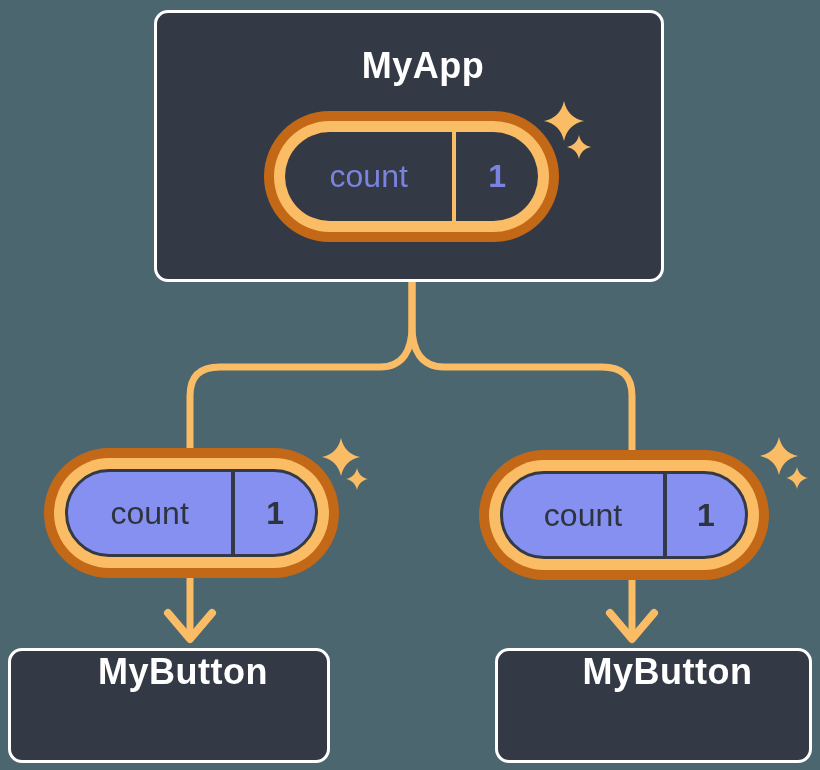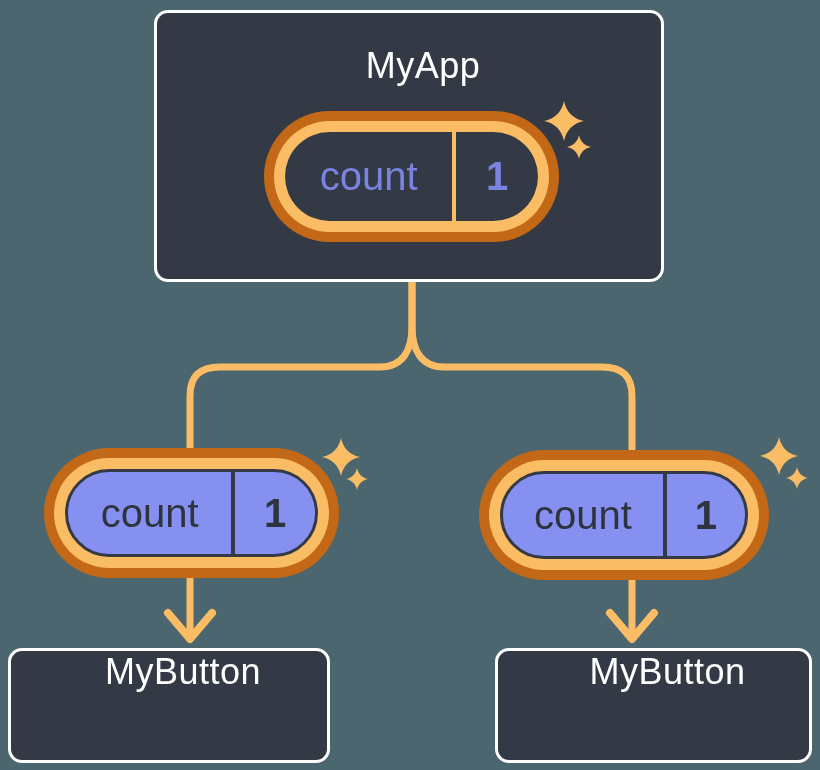--- a/index.html
+++ b/index.html
@@ -24,21 +24,21 @@
     box-sizing:border-box;
     z-index:2;
   }
   .root-card{left:154px;top:10px;width:510px;height:272px;}
   .child-card{display:flex;align-items:flex-start;justify-content:center;}
   .child-card-1{left:8px;top:648px;width:322px;height:115px;}
   .child-card-2{left:495px;top:648px;width:317px;height:115px;}
   .card-title{
     color:#FFFFFF;
     font-size:36px;
-    font-weight:400;
+    font-weight:700;
     letter-spacing:0.5px;
     text-align:center;
     margin-left:28px;
   }
   .root-card .card-title{margin-top:32px;}
 
   
   .pill{
     position:absolute;
     border-radius:999px;
@@ -56,21 +56,21 @@
   }
   .pill-core{
     display:flex;
     height:100%;
     border-radius:999px;
     overflow:hidden;
     box-sizing:border-box;
   }
   .core-dark{background:#333A45;}
   .core-purple{background:#8690F0;border:3px solid #333A45;}
-  .cell{display:flex;align-items:center;justify-content:center;font-size:40px;}
+  .cell{display:flex;align-items:center;justify-content:center;font-size:32px;}
   .cell-name{flex:2.05;}
   .cell-value{flex:1;font-weight:bold;}
   .divider{width:4px;}
   .root-pill{left:264px;top:111px;width:295px;height:131px;}
   .root-pill .cell{color:#7A83DF;}
   .root-pill .divider{background:#FABC64;}
   .child-pill .cell{color:#2E343E;}
   .child-pill .divider{background:#333A45;}
   .child-pill-1{left:44px;top:448px;width:295px;height:130px;}
   .child-pill-2{left:479px;top:450px;width:290px;height:130px;}

